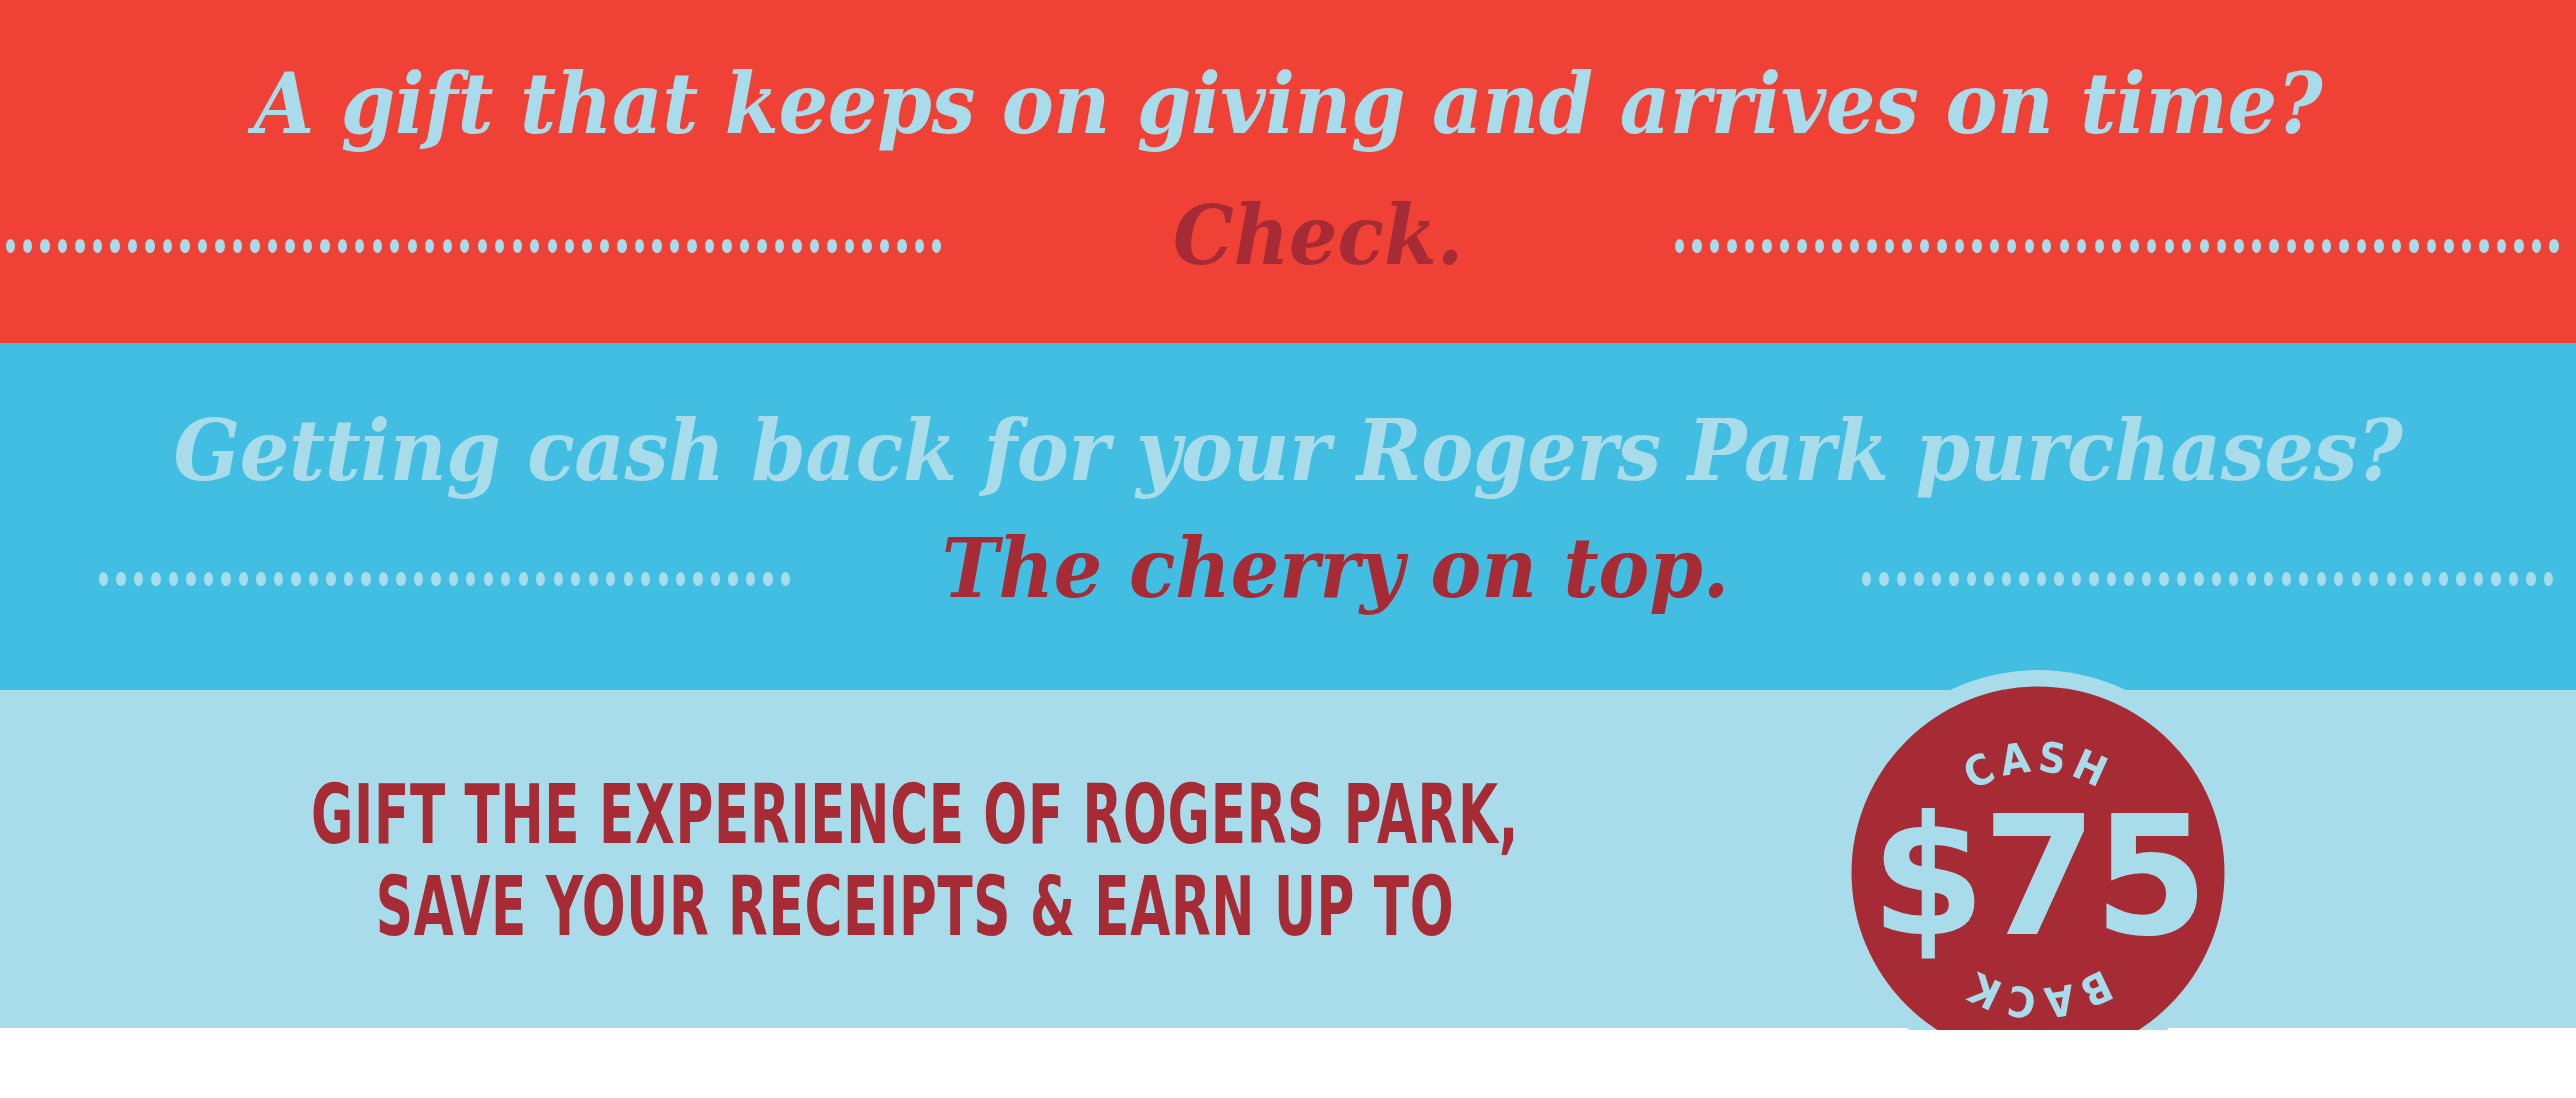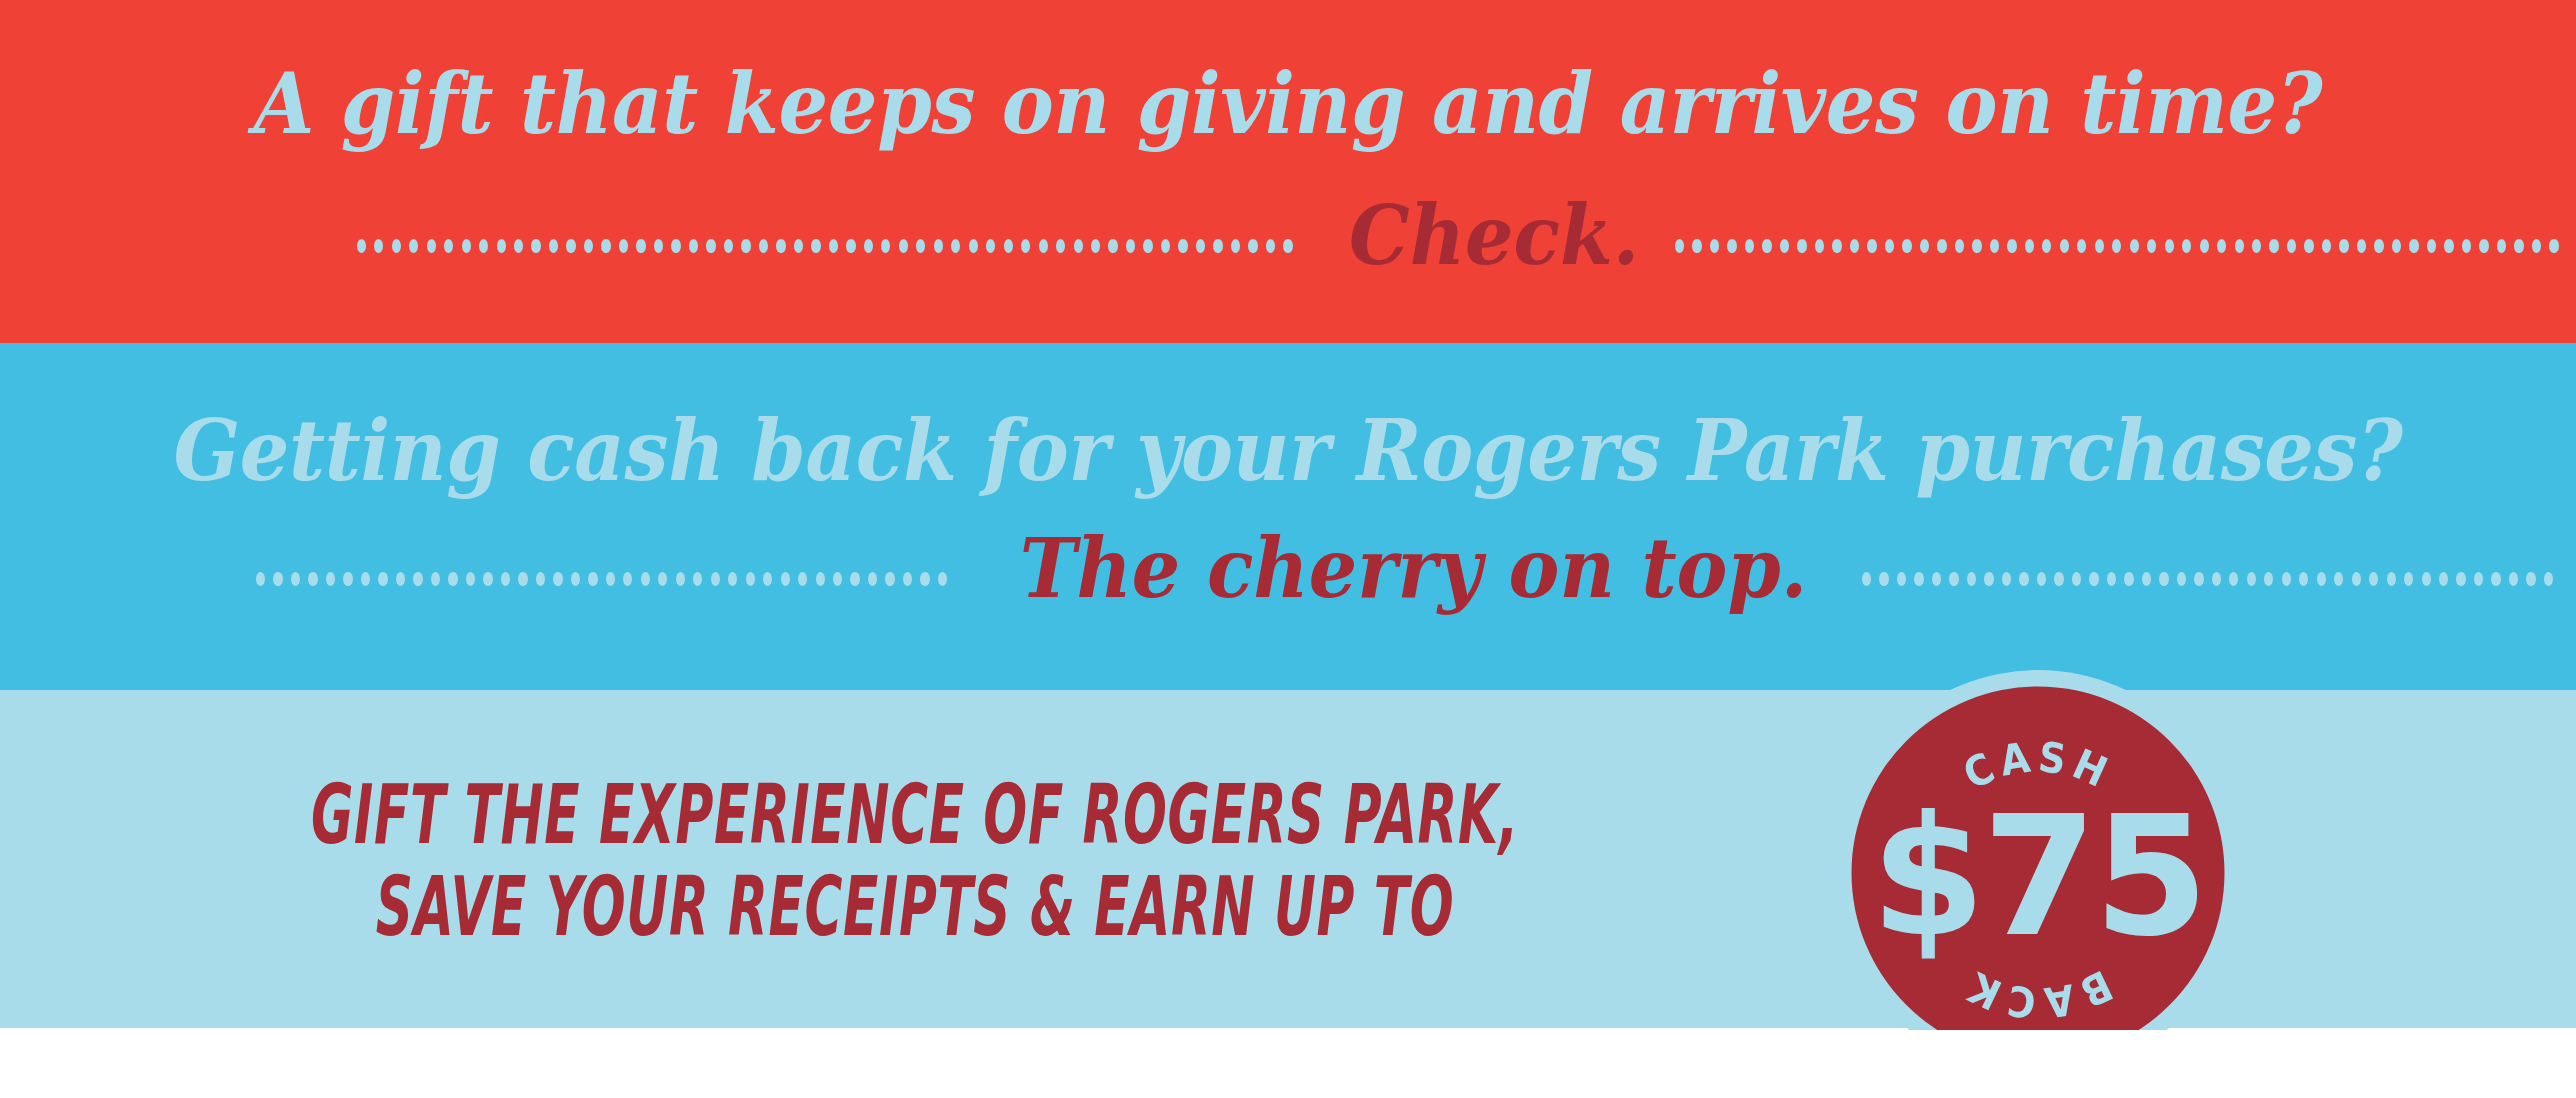--- a/index.html
+++ b/index.html
@@ -60,21 +60,21 @@
     transform: scaleX(0.93);
   }
 
   
   .punch-row {
     position: absolute;
     left: 0;
     width: 100%;
     display: flex;
     align-items: center;
-    justify-content: flex-end;
+    justify-content: space-between;
     gap: 0px;
   }
   #punch-row-1 { top: 177px; height: 115px; }
   #punch-row-2 { top: 510px; height: 115px; }
 
   .dot-rule {
     flex: 0 0 auto;
     height: 22px;
     align-self: center;
     margin-top: 30px;
@@ -113,21 +113,20 @@
   }
 
   
   #cta-block {
     position: absolute;
     left: 0px;
     top: 769px;
     width: 1830px;
     text-align: center;
     color: #A62B35;
-    font-style: italic;
   }
   .cta-line {
     font-family: "DejaVu Sans Condensed", "Liberation Sans Narrow", "Liberation Sans", sans-serif;
     font-weight: bold;
     font-size: 82px;
     line-height: 1.12;
     letter-spacing: 0.012em;
     white-space: nowrap;
     transform: scaleX(0.70);
     transform-origin: center center;

